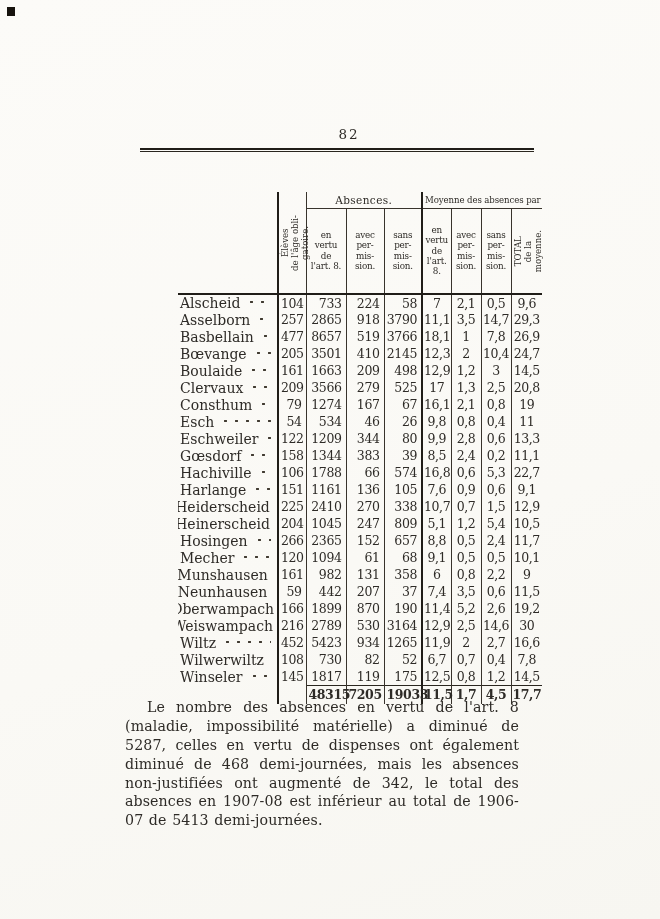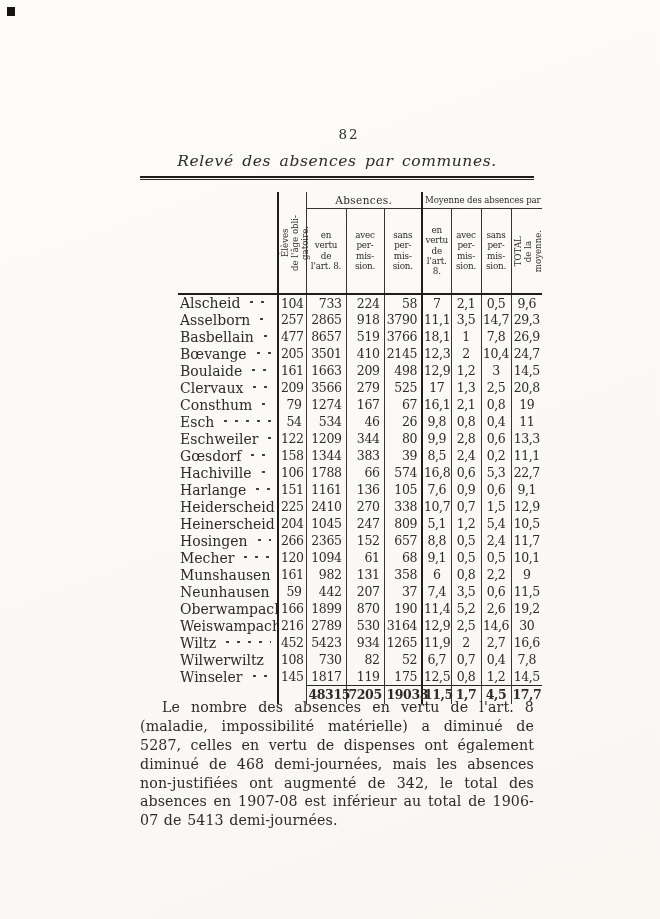--- a/index.html
+++ b/index.html
@@ -31,41 +31,40 @@
   thead th.rot{ border-bottom:2px solid #201d18; }
   th.group{ font-size:10.5px; letter-spacing:.4px; border-bottom:1px solid #38332c; height:16px; white-space:nowrap; overflow:hidden;margin-top:22px; }
   th.group.moy{ font-size:8.6px; letter-spacing:-0.1px; }
   th.sub{ font-size:8.8px; line-height:1.18; white-space:pre-line; height:70px; text-align:center; letter-spacing:-0.2px; }
   th.rot{ height:86px; }
   .vtext{ writing-mode:vertical-rl; transform:rotate(180deg); font-size:8.6px; line-height:1.15; white-space:pre-line; margin:0 auto; letter-spacing:0; text-align:center; }
   th.empty-corner{ border-bottom:2px solid #201d18; }
 
   tbody td{ height:17px; font-size:12.5px; letter-spacing:-0.4px; }
   td.commune{ font-size:14px; letter-spacing:0; white-space:nowrap; overflow:hidden; }
-  td.commune .cwrap{ display:flex; align-items:baseline; }
+  td.commune .cwrap{ display:flex; align-items:baseline;justify-content:center; }
   td.commune .nm{ flex:0 0 auto; }
   td.commune .leader{ flex:1 1 auto; height:10px; margin-left:6px; margin-right:4px;
      background-image:radial-gradient(circle, #403a31 1.1px, transparent 1.4px);
      background-size:11px 12px; background-position:left bottom; background-repeat:repeat-x; }
   td.num{ text-align:right; padding-right:4px; }
   td.mnum{ text-align:center; padding:0 1px; }
   tr.totals td{ height:19px;font-weight:bold; }
   tr.totals td.tot{ border-top:1px solid #2a261f; }
 
-  .footer-text{ position:absolute; left:140px; top:698px; width:394px; font-size:14.2px; line-height:1.33; text-align:justify; text-indent:22px; letter-spacing:.1px; word-spacing:1px; }
+  .footer-text{ position:absolute; left:125px; top:698px; width:394px; font-size:14.2px; line-height:1.33; text-align:justify; text-indent:22px; letter-spacing:.1px; word-spacing:1px; }
 </style>
 </head>
 <body>
 
 <div class="sheet">
   <div class="artifact"></div>
 
   <div class="content">
     <div class="page-number">82</div>
-    <div class="doc-title">Relevé des absences par communes.</div>
     <div class="rule-double"></div>
   </div>
 
   <table class="abs">
     <colgroup>
       <col class="c-com">
         <col class="c-e">
       <col class="c-a1">
         <col class="c-a2">
         <col class="c-a3">

